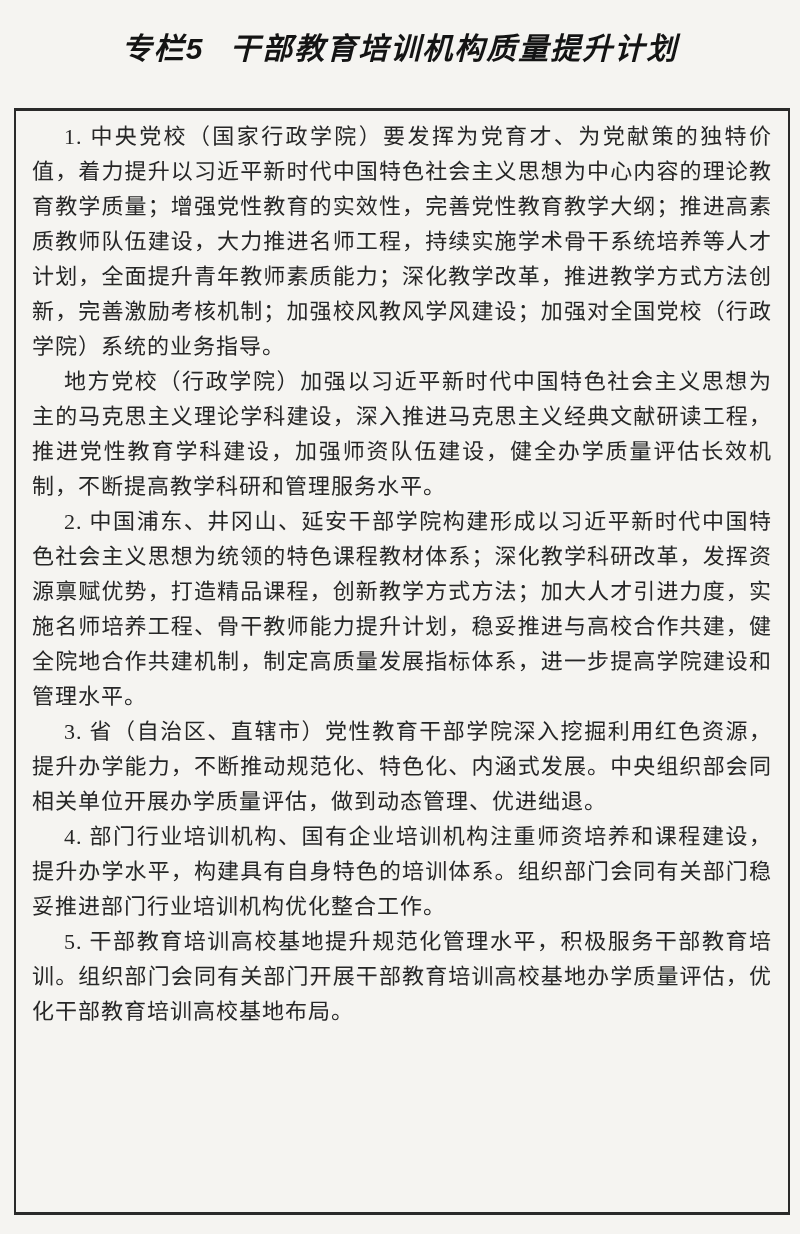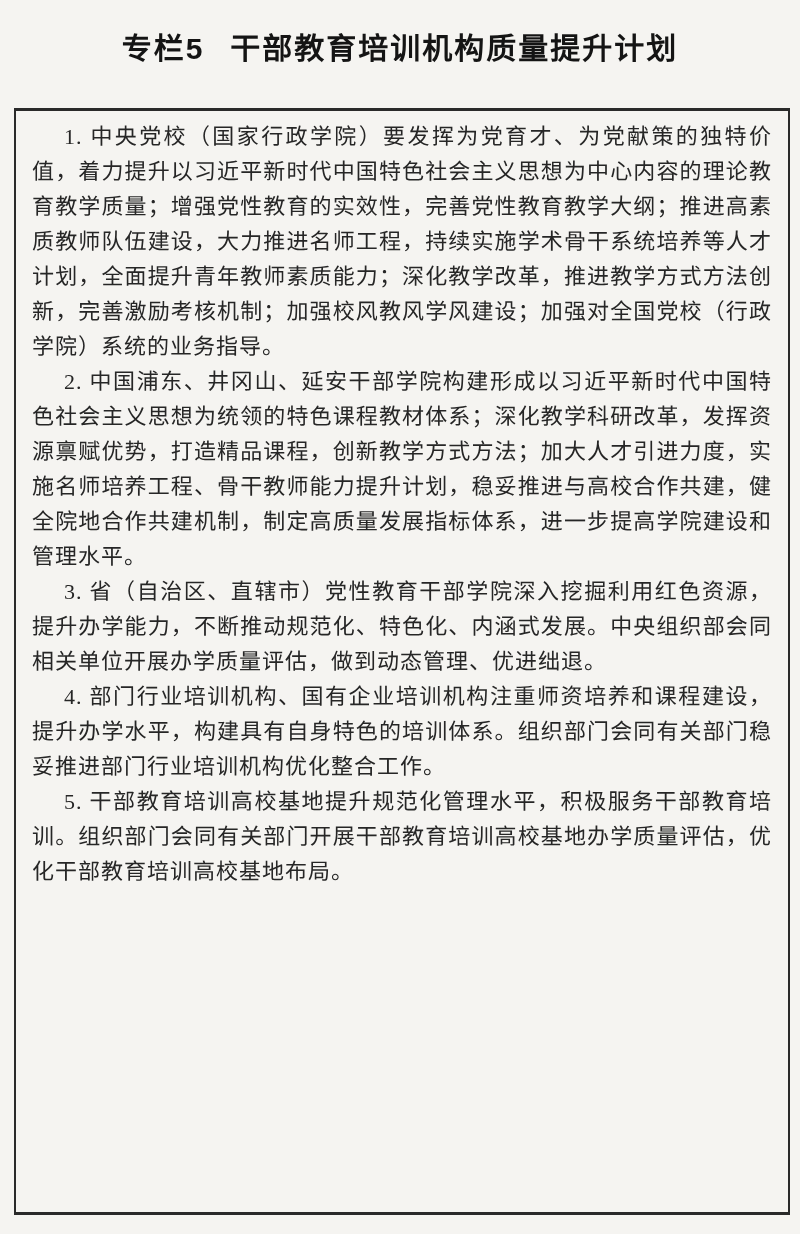--- a/index.html
+++ b/index.html
@@ -27,20 +27,21 @@
     top: 24px;
     left: 0;
     width: 100%;
     text-align: center;
     font-family: "Liberation Sans", "DejaVu Sans", sans-serif;
     font-weight: bold;
     font-size: 30px;
     letter-spacing: 2px;
     color: var(--title-ink);
     white-space: nowrap;
+    font-style: italic;
   }
   .doc-title .title-gap {
     display: inline-block;
     width: 26px;
   }
   .callout-box {
     position: absolute;
     left: 14px;
     top: 108px;
     width: 776px;
@@ -66,18 +67,19 @@
 <body>
 
 <div class="page">
   <div class="doc-title">
     <span>专栏5</span><span class="title-gap"></span><span>干部教育培训机构质量提升计划</span>
   </div>
 
   <div class="callout-box">
 
   <p class="para">1. 中央党校（国家行政学院）要发挥为党育才、为党献策的独特价值，着力提升以习近平新时代中国特色社会主义思想为中心内容的理论教育教学质量；增强党性教育的实效性，完善党性教育教学大纲；推进高素质教师队伍建设，大力推进名师工程，持续实施学术骨干系统培养等人才计划，全面提升青年教师素质能力；深化教学改革，推进教学方式方法创新，完善激励考核机制；加强校风教风学风建设；加强对全国党校（行政学院）系统的业务指导。</p>
+      <p class="para">地方党校（行政学院）加强以习近平新时代中国特色社会主义思想为主的马克思主义理论学科建设，深入推进马克思主义经典文献研读工程，推进党性教育学科建设，加强师资队伍建设，健全办学质量评估长效机制，不断提高教学科研和管理服务水平。</p>
       <p class="para">2. 中国浦东、井冈山、延安干部学院构建形成以习近平新时代中国特色社会主义思想为统领的特色课程教材体系；深化教学科研改革，发挥资源禀赋优势，打造精品课程，创新教学方式方法；加大人才引进力度，实施名师培养工程、骨干教师能力提升计划，稳妥推进与高校合作共建，健全院地合作共建机制，制定高质量发展指标体系，进一步提高学院建设和管理水平。</p>
       <p class="para">3. 省（自治区、直辖市）党性教育干部学院深入挖掘利用红色资源，提升办学能力，不断推动规范化、特色化、内涵式发展。中央组织部会同相关单位开展办学质量评估，做到动态管理、优进绌退。</p>
       <p class="para">4. 部门行业培训机构、国有企业培训机构注重师资培养和课程建设，提升办学水平，构建具有自身特色的培训体系。组织部门会同有关部门稳妥推进部门行业培训机构优化整合工作。</p>
       <p class="para">5. 干部教育培训高校基地提升规范化管理水平，积极服务干部教育培训。组织部门会同有关部门开展干部教育培训高校基地办学质量评估，优化干部教育培训高校基地布局。</p>
     </div>
 </div>
 
 </body></html>

